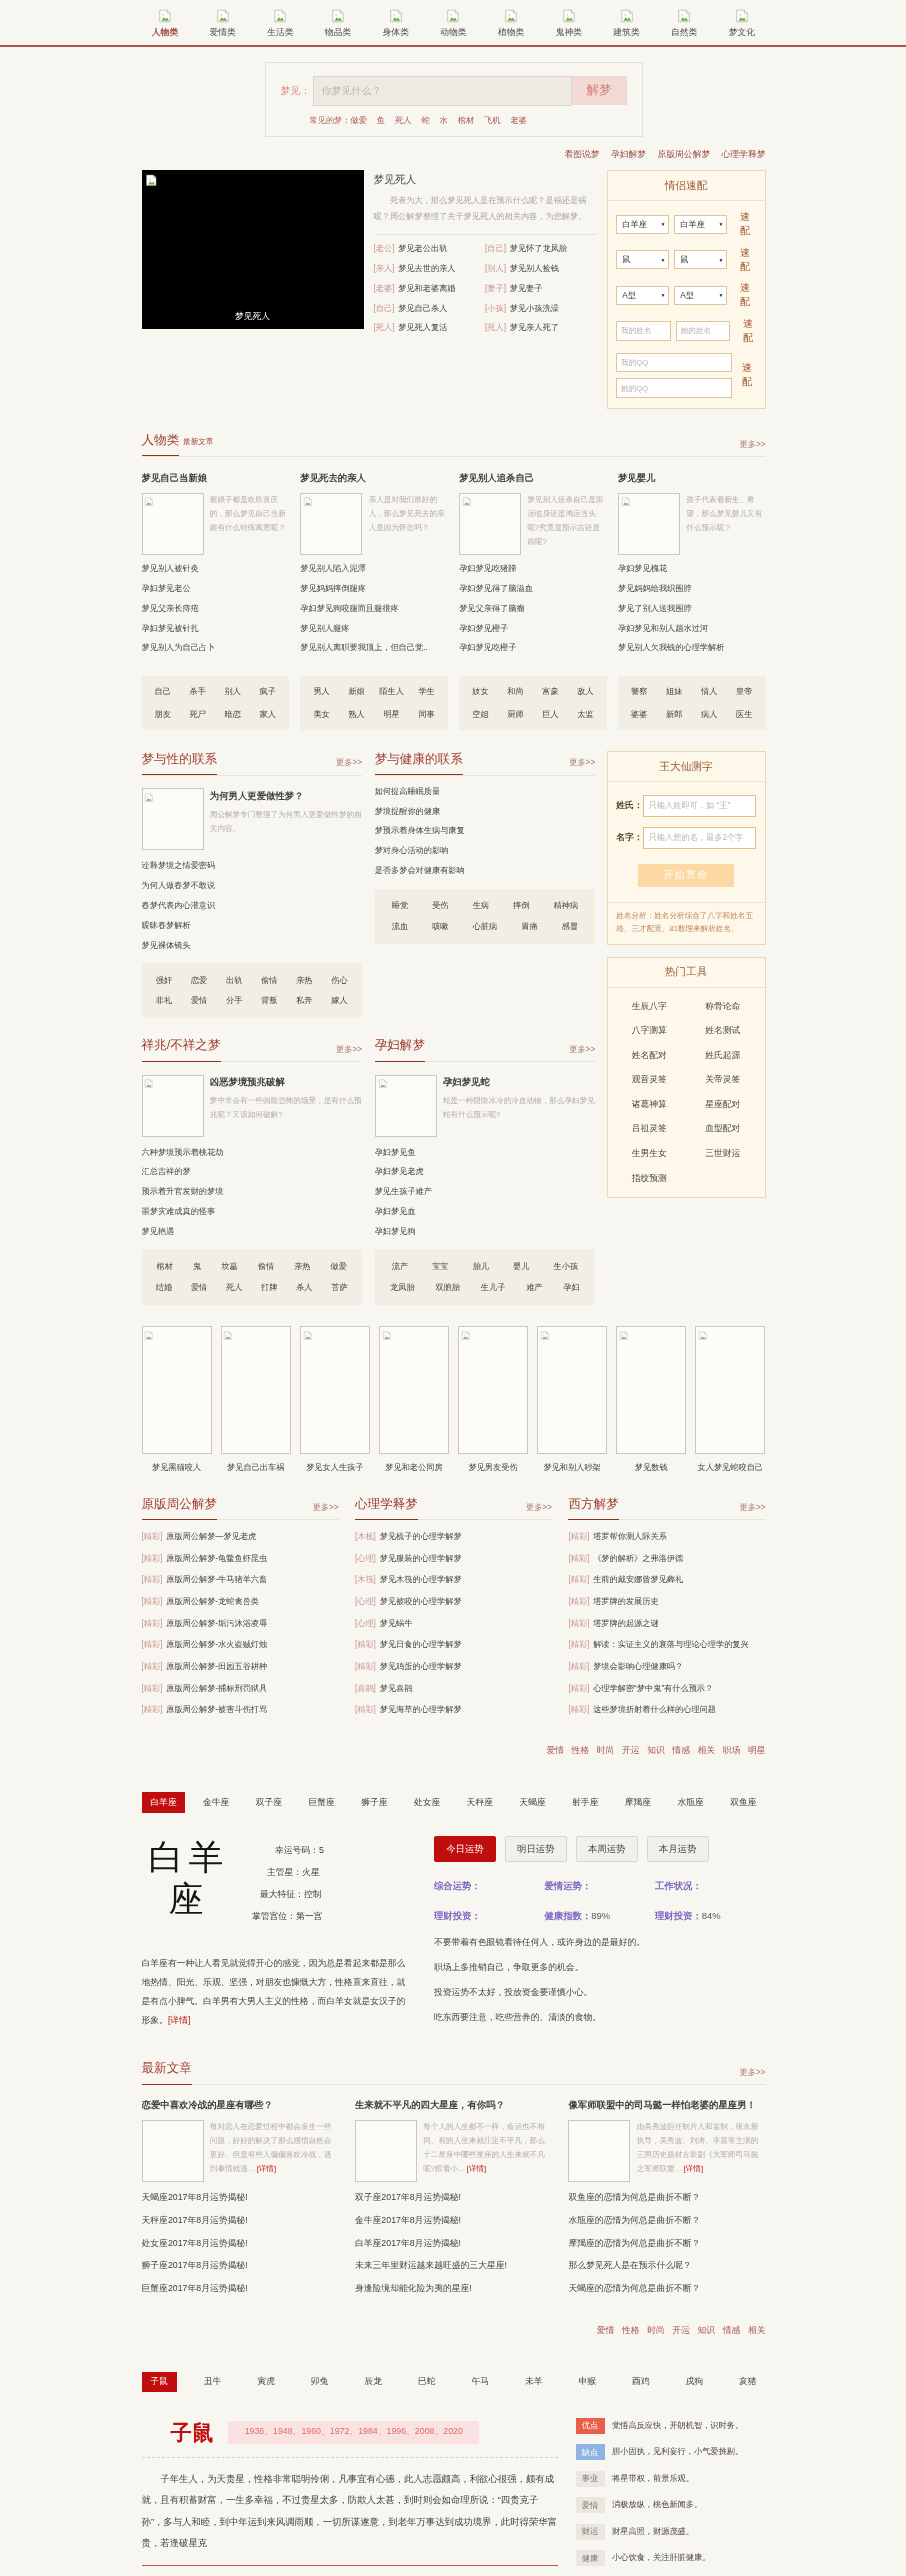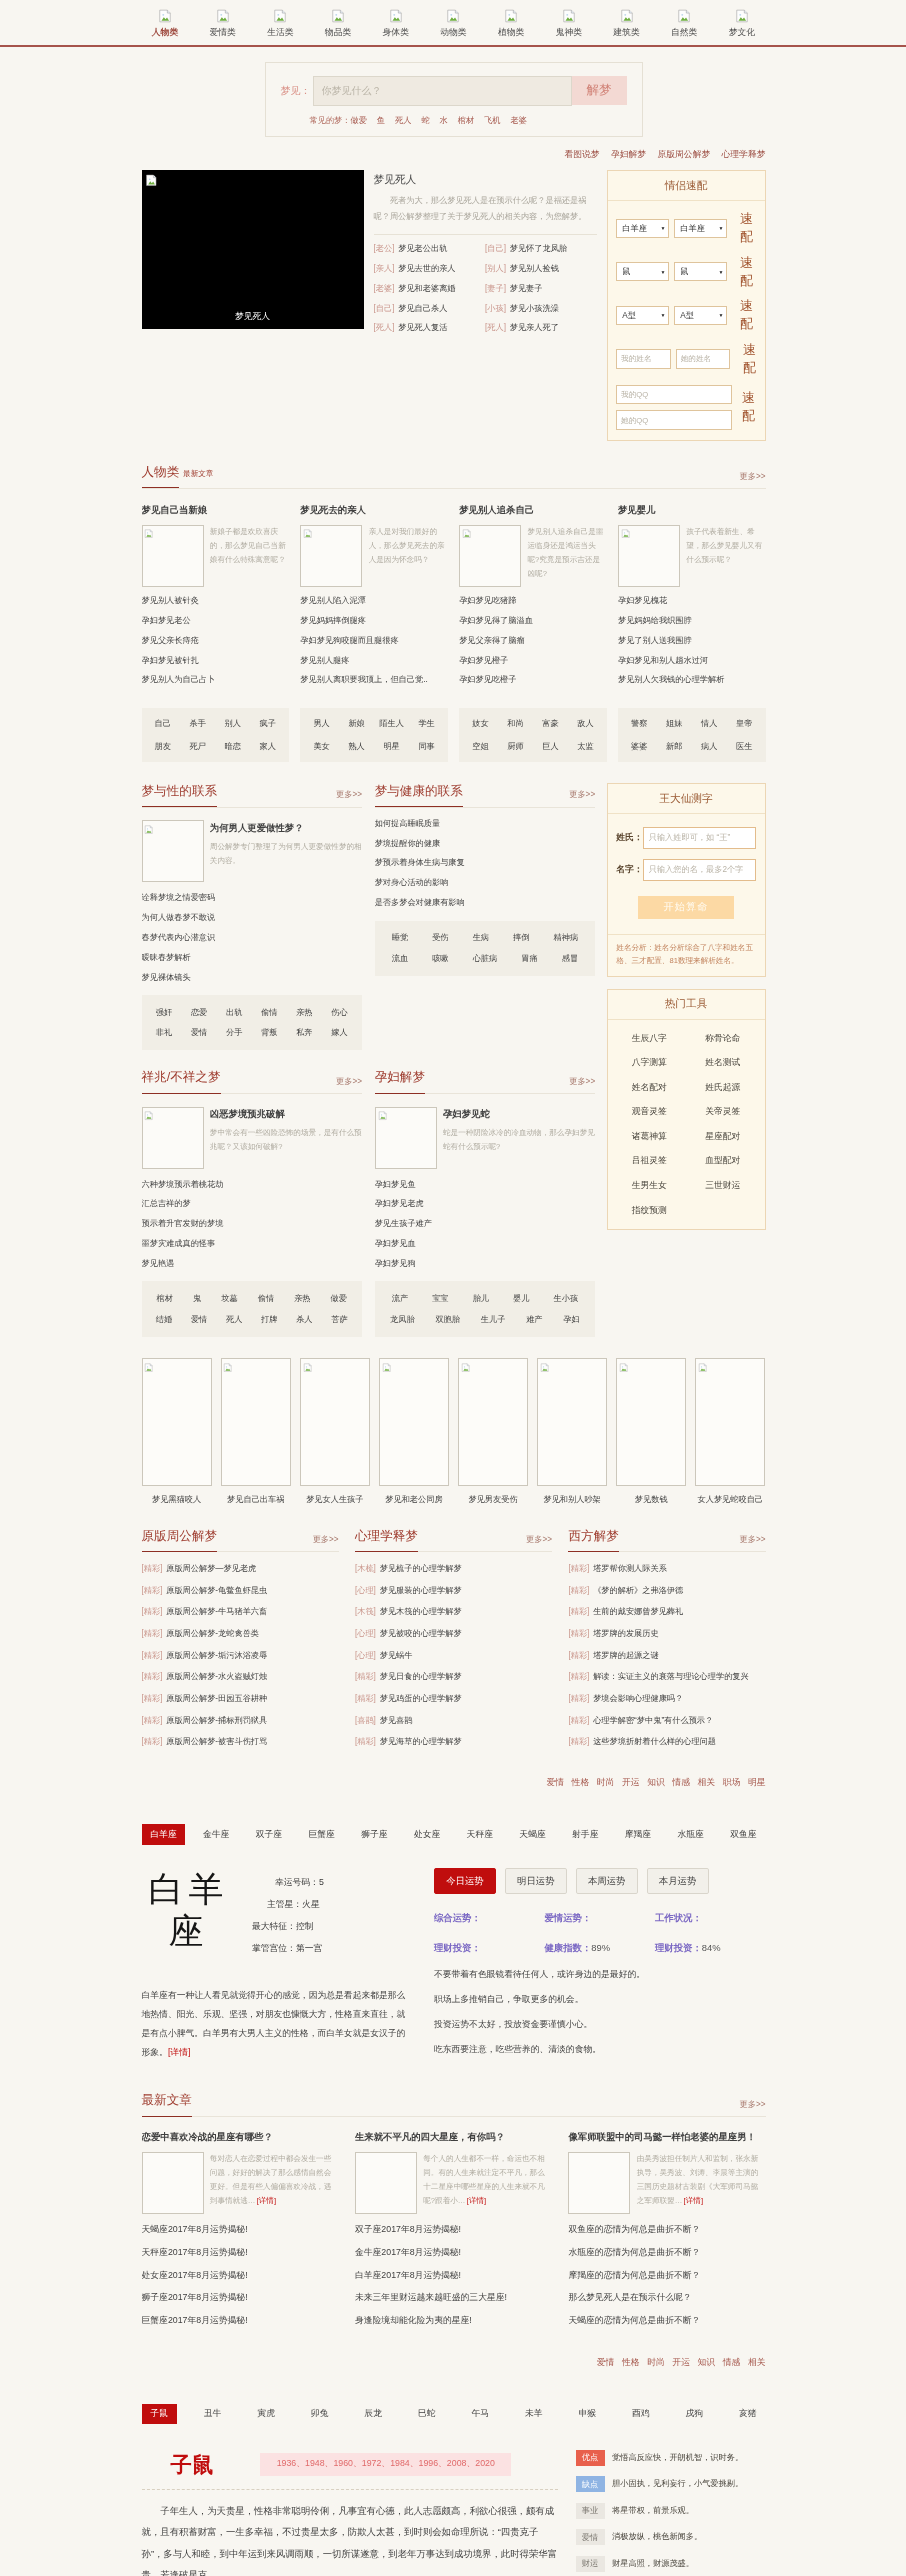--- a/index.html
+++ b/index.html
@@ -40,21 +40,21 @@
   .btag{color:#c9958b;margin-right:3.8px;}
   a.plain{color:#3f3f3f;}
   
   .side-box{width:159px;flex:none;border:0.6px solid #ecd6b4;background:#fdf8ea;box-sizing:border-box;}
   .side-title{text-align:center;font-size:10.7px;color:#9a5a34;padding:7.6px 0;border-bottom:0.6px solid #f0e2c6;}
   .cm-body{padding:8.8px 8.8px 2.5px;}
   .cm-row{display:flex;align-items:center;margin-bottom:7.6px;}
   .selwrap{position:relative;margin-right:5px;}
   .selwrap::after{content:"▼";position:absolute;right:3.8px;top:50%;transform:translateY(-50%);font-size:5px;color:#222;pointer-events:none;}
   .selwrap select{appearance:none;-webkit-appearance:none;width:53px;height:19px;border:0.6px solid #dfc49c;background:#fff;font-size:8.2px;color:#333;padding:0 10px 0 5px;}
-  .cm-btn{color:#a0522d;font-size:13px;margin-left:7.6px;}
+  .cm-btn{color:#a0522d;font-size:10px;margin-left:7.6px;}
   .cm-input{width:45px;height:17.6px;border:0.6px solid #dfc49c;background:#fff;padding:0 3.8px;font-size:7.6px;color:#555;margin-right:5px;}
   .cm-input::placeholder,.cm-qq::placeholder,.ft-input::placeholder{color:#b9b3a6;}
   .cm-qq-col{display:flex;flex-direction:column;gap:6.3px;margin-right:2.5px;}
   .cm-qq{width:106px;height:17.6px;border:0.6px solid #dfc49c;background:#fff;padding:0 3.8px;font-size:7.6px;color:#555;}
   
   .sec-head{border-bottom:0.6px solid #e9e4d9;position:relative;margin-top:23px;}
   .sec-head .h{display:inline-block;margin-bottom:-0.6px;font-size:12.6px;color:#9e3c2f;padding-bottom:6.3px;border-bottom:1.9px solid #8e2f24;}
   .sec-sub{font-size:7.6px;color:#9e3c2f;margin-left:3.8px;}
   .sec-more{position:absolute;right:0;bottom:6.3px;font-size:8.2px;color:#a5766a;}
   
@@ -107,21 +107,21 @@
   .mtab[data-active="true"]{background:#c00d0d;color:#fff;}
   
   .horo{display:flex;gap:21.4px;}
   .horo-left{width:271px;flex:none;}
   .sign-head{display:flex;gap:16.4px;}
   .sign-name{font-size:35px;color:#161616;line-height:42px;letter-spacing:5px;text-align:center;width:94px;flex:none;}
   .attrs{padding-top:8.8px;font-size:8.8px;color:#3b3b3b;}
   .attrs div{margin-bottom:10px;}
   .attrs div:nth-child(1){margin-left:23px;}
   .attrs div:nth-child(2){margin-left:15px;}
-  .attrs div:nth-child(3){margin-left:0;}
+  .attrs div:nth-child(3){margin-left:8px;}
   .sign-intro{font-size:8.8px;line-height:19px;margin-top:21.4px;}
   .detail-link{color:#c00d0d;}
   .horo-right{flex:1;min-width:0;}
   .period-tabs{display:flex;gap:8.8px;margin-bottom:17.6px;}
   .ptab{padding:5.7px 11.3px;font-size:9.4px;background:#f2f0ea;border:0.6px solid #d9d5cb;border-radius:1.9px;color:#3f3f3f;}
   .ptab[data-active="true"]{background:#c00d0d;border-color:#c00d0d;color:#fff;}
   .metrics{display:grid;grid-template-columns:repeat(3,1fr);row-gap:17.6px;margin-bottom:6.3px;}
   .metric{font-size:9.4px;}
   .m-label{color:#7b68c4;font-weight:bold;}
   .m-val{color:#555;}
@@ -131,21 +131,21 @@
   .a3-col{flex:1;min-width:0;}
   .a3-col .art-desc .detail-link{margin-left:1.3px;}
   .lists3{display:flex;gap:16.4px;}
   .lists3 ul{flex:1;min-width:0;}
   .lists3 li{margin:10.7px 0;font-size:8.8px;white-space:nowrap;overflow:hidden;text-overflow:ellipsis;}
   
   .zod{display:flex;gap:17.6px;}
   .zod-left{flex:1;min-width:0;}
   .zod-head{display:flex;align-items:center;gap:15px;border-bottom:0.6px dashed #d9d0c0;padding:2.5px 0 10px;}
   .zod-name{font-size:21.4px;color:#c00d0d;font-weight:bold;margin-left:29px;}
-  .zod-years{background:#fbe2e2;color:#e06a6a;font-size:8.8px;padding:5.7px 16.4px;margin-left:32px;}
+  .zod-years{background:#fbe2e2;color:#e06a6a;font-size:8.8px;padding:5.7px 16.4px;}
   .zod-intro{font-size:9.4px;line-height:21.4px;text-indent:2em;margin:10px 0 11.3px;}
   .zod-divider{height:1.3px;background:#b8564a;margin-bottom:5px;}
   .zod-lists{display:flex;gap:11.3px;}
   .zod-lists ul{flex:1;min-width:0;}
   .zod-lists li{margin:10.7px 0;font-size:8.8px;white-space:nowrap;overflow:hidden;text-overflow:ellipsis;}
   .zod-right{width:190px;flex:none;padding-top:2.5px;}
   .info-row{display:flex;gap:7.6px;margin-bottom:8.2px;align-items:flex-start;}
   .badge{flex:none;width:29px;text-align:center;padding:2.5px 0;font-size:8.2px;background:#eae7e1;color:#7a766e;}
   .badge[data-style="red"]{background:#e8604c;color:#fff;}
   .badge[data-style="blue"]{background:#8fb4e3;color:#fff;}

